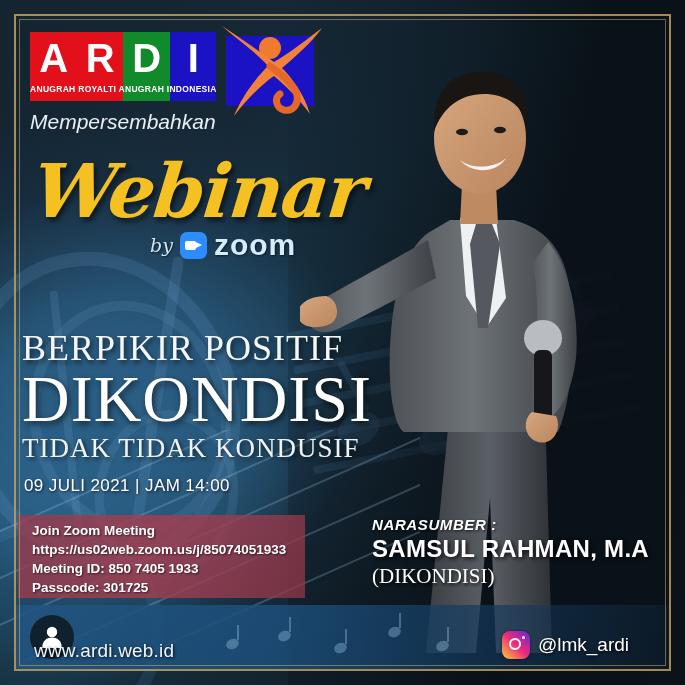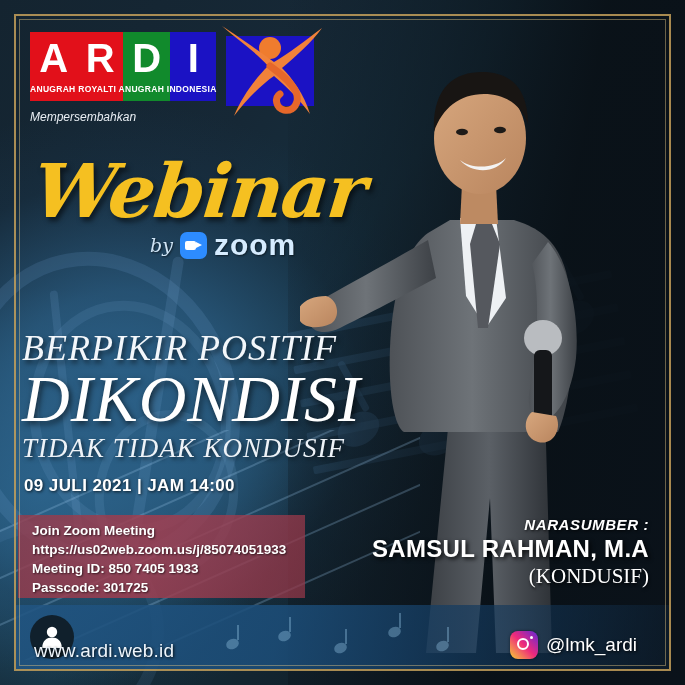--- a/index.html
+++ b/index.html
@@ -61,59 +61,59 @@
      letter-spacing:-1px;}
   .sq-red{background:#e2101a;} .sq-green{background:#118a2c;} .sq-blue{background:#1b12c4;}
   .ardi-sub{height:17px;display:flex;}
   .ardi-sub .h{flex:1;display:flex;align-items:center;justify-content:center;}
   .ardi-sub-txt{position:absolute;left:30px;top:84px;width:186px;text-align:center;
      font-size:8.5px;font-weight:bold;color:#fff;letter-spacing:.3px;white-space:nowrap;
      font-family:"Liberation Sans",sans-serif;}
   .mascot{position:relative;width:88px;height:70px;background:#1b12c4;margin-left:4px;margin-top:4px;}
   .mascot svg{position:absolute;left:-14px;top:-16px;}
 
-  .present{position:absolute;left:30px;top:110px;font-style:italic;font-size:12px;
+  .present{position:absolute;left:30px;top:110px;font-style:italic;font-size:21px;
      color:#e9eef3;font-family:"Liberation Sans",sans-serif;}
 
   
   .webinar{position:absolute;left:34px;top:148px;font-family:"DejaVu Serif",serif;
      font-style:italic;font-weight:bold;font-size:74px;color:#f5c021;
      letter-spacing:-2px;text-shadow:3px 4px 5px rgba(0,0,0,.55);transform:skewX(-6deg);}
   .byzoom{position:absolute;left:150px;top:228px;display:flex;align-items:center;gap:7px;}
   .by{font-style:italic;font-weight:normal;font-size:19px;color:#cfe4f5;
      font-family:"DejaVu Serif",serif;text-shadow:1px 1px 2px rgba(0,0,0,.6);}
   .zoom-ico{width:27px;height:27px;border-radius:7px;background:#2d8cff;position:relative;}
   .zoom-ico::before{content:"";position:absolute;left:5px;top:9px;width:11px;height:9px;
      background:#fff;border-radius:2px;}
   .zoom-ico::after{content:"";position:absolute;left:16px;top:10px;border-style:solid;
      border-width:3.5px 0 3.5px 6px;border-color:transparent transparent transparent #fff;}
   .zoom-word{font-size:30px;font-weight:bold;color:#d6ecff;letter-spacing:1px;
      font-family:"Liberation Sans",sans-serif;text-shadow:1px 1px 2px rgba(0,0,0,.5);}
 
   
-  .title-wrap{position:absolute;left:22px;top:330px;font-style:italic;}
+  .title-wrap{position:absolute;left:22px;top:330px;}
   .t1{font-family:"Liberation Serif",serif;font-size:36px;letter-spacing:1px;color:#f3f7fb;
      text-shadow:2px 3px 5px rgba(0,0,0,.6);line-height:1;}
   .t2{font-family:"Liberation Serif",serif;font-size:66px;letter-spacing:1px;color:#ffffff;
      text-shadow:2px 3px 6px rgba(0,0,0,.65);line-height:1.05;margin-top:-2px;}
   .t3{font-family:"Liberation Serif",serif;font-size:27px;letter-spacing:1px;color:#eef3f8;
      text-shadow:2px 2px 4px rgba(0,0,0,.6);line-height:1.1;margin-top:1px;}
 
   
-  .date{position:absolute;left:24px;top:476px;font-size:17px;font-weight:bold;color:#fff;
+  .date{position:absolute;left:24px;top:476px;font-size:17px;font-weight:normal;color:#fff;
      letter-spacing:.4px;text-shadow:1px 1px 3px rgba(0,0,0,.7);}
 
   
   .infobox{position:absolute;left:18px;top:515px;width:287px;height:83px;
      background:linear-gradient(110deg, rgba(150,58,74,0.80) 0%, rgba(160,62,80,0.86) 45%, rgba(150,55,72,0.72) 100%);}
   .infotext{position:absolute;left:32px;top:521px;color:#fff;font-size:13.5px;
      line-height:1.42;font-weight:bold;text-shadow:1px 1px 2px rgba(0,0,0,.6);}
 
   
-  .speaker{position:absolute;right:36px;top:516px;text-align:right;margin-left:34px;}
+  .speaker{position:absolute;right:36px;top:516px;text-align:left;margin-left:34px;}
   .sp-label{font-style:italic;font-weight:bold;font-size:15px;color:#fff;letter-spacing:.6px;
      text-shadow:1px 1px 3px rgba(0,0,0,.8);}
   .sp-name{font-size:24px;font-weight:bold;color:#fff;letter-spacing:.3px;margin-top:2px;
      text-shadow:2px 2px 4px rgba(0,0,0,.85);}
   .sp-role{font-family:"Liberation Serif",serif;font-size:21px;color:#fff;margin-top:1px;
      text-shadow:1px 2px 3px rgba(0,0,0,.8);}
 
   
   .photo{position:absolute;left:300px;top:28px;width:385px;height:625px;}
   .photo svg{position:absolute;left:0;top:0;}
@@ -123,21 +123,21 @@
      background:linear-gradient(100deg, rgba(33,85,130,0.88) 0%, rgba(28,78,122,0.86) 40%, rgba(20,58,94,0.72) 68%, rgba(16,38,60,0.35) 100%);}
   .foot-notes{position:absolute;inset:0;overflow:hidden;opacity:.35;}
   .foot-notes i{position:absolute;width:13px;height:10px;background:#9fd0ef;border-radius:50%;
      transform:rotate(-20deg);}
   .foot-notes b{position:absolute;width:2px;height:15px;background:#9fd0ef;}
   .avatar{position:absolute;left:30px;bottom:26px;width:44px;height:44px;border-radius:50%;
      background:#10202c;display:flex;align-items:center;justify-content:center;}
   .avatar svg{display:block;}
   .site{position:absolute;left:34px;bottom:23px;font-size:19px;color:#eef5fb;
      text-shadow:1px 1px 3px rgba(0,0,0,.9);letter-spacing:.2px;}
-  .ig{position:absolute;right:48px;bottom:26px;display:flex;align-items:center;gap:8px;justify-content:center;}
+  .ig{position:absolute;right:56px;bottom:26px;display:flex;align-items:center;gap:8px;justify-content:center;}
   .ig-ico{width:28px;height:28px;border-radius:8px;
      background:linear-gradient(45deg,#f9ce34 0%,#ee2a7b 50%,#6228d7 100%);
      position:relative;box-shadow:0 0 3px rgba(0,0,0,.5);}
   .ig-ico::before{content:"";position:absolute;left:7px;top:7px;width:12px;height:12px;
      border:2.2px solid #fff;border-radius:50%;box-sizing:border-box;}
   .ig-ico::after{content:"";position:absolute;right:5px;top:5px;width:3px;height:3px;
      background:#fff;border-radius:50%;}
   .ig-txt{font-size:19px;color:#fff;text-shadow:1px 1px 3px rgba(0,0,0,.9);}
 </style>
 </head>
@@ -282,21 +282,21 @@
   <div class="infotext">
     <div>Join Zoom Meeting</div>
     <div>https://us02web.zoom.us/j/85074051933</div>
     <div>Meeting ID: 850 7405 1933</div>
     <div>Passcode: 301725</div>
   </div>
 
   <div class="speaker">
     <div class="sp-label">NARASUMBER :</div>
     <div class="sp-name">SAMSUL RAHMAN, M.A</div>
-    <div class="sp-role">(KONDUSIF)</div>
+    <div class="sp-role">(DIKONDISI)</div>
   </div>
 
   <div class="footer">
     <div class="foot-notes">
       <i style="left:210px;top:34px"></i>
         <b style="left:221px;top:20px"></b>
       <i style="left:262px;top:26px"></i>
         <b style="left:273px;top:12px"></b>
       <i style="left:318px;top:38px"></i>
         <b style="left:329px;top:24px"></b>

